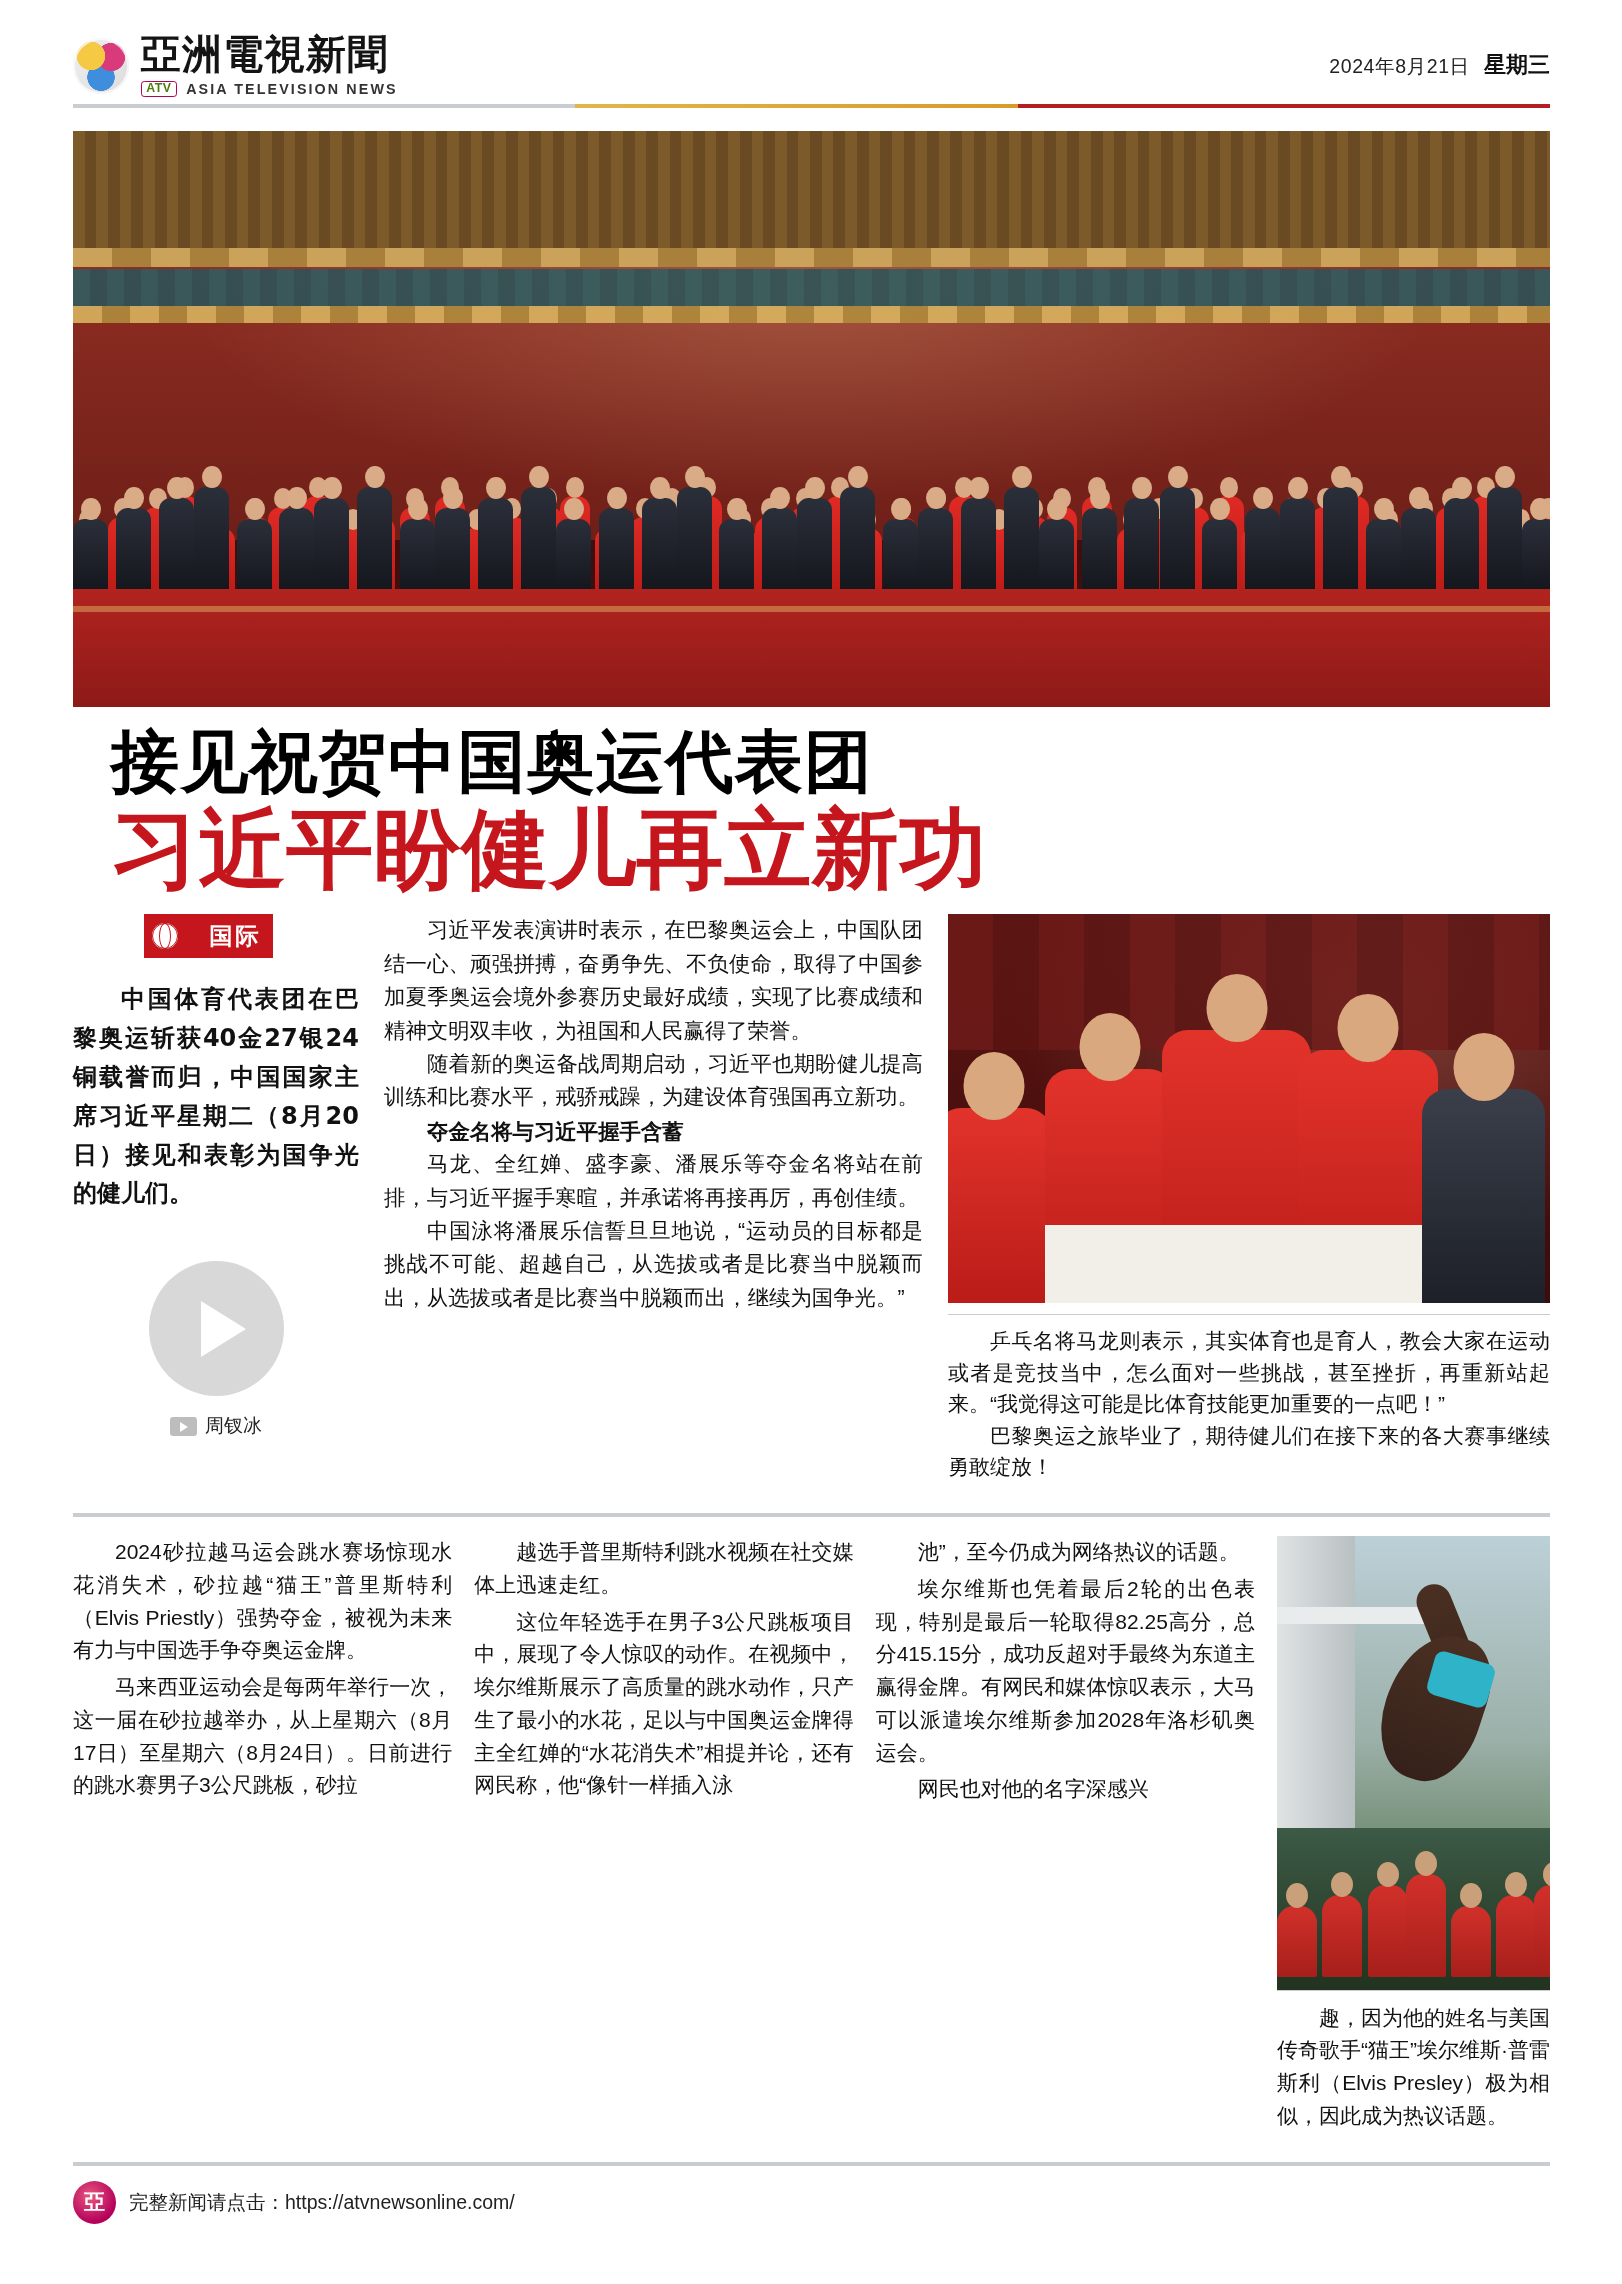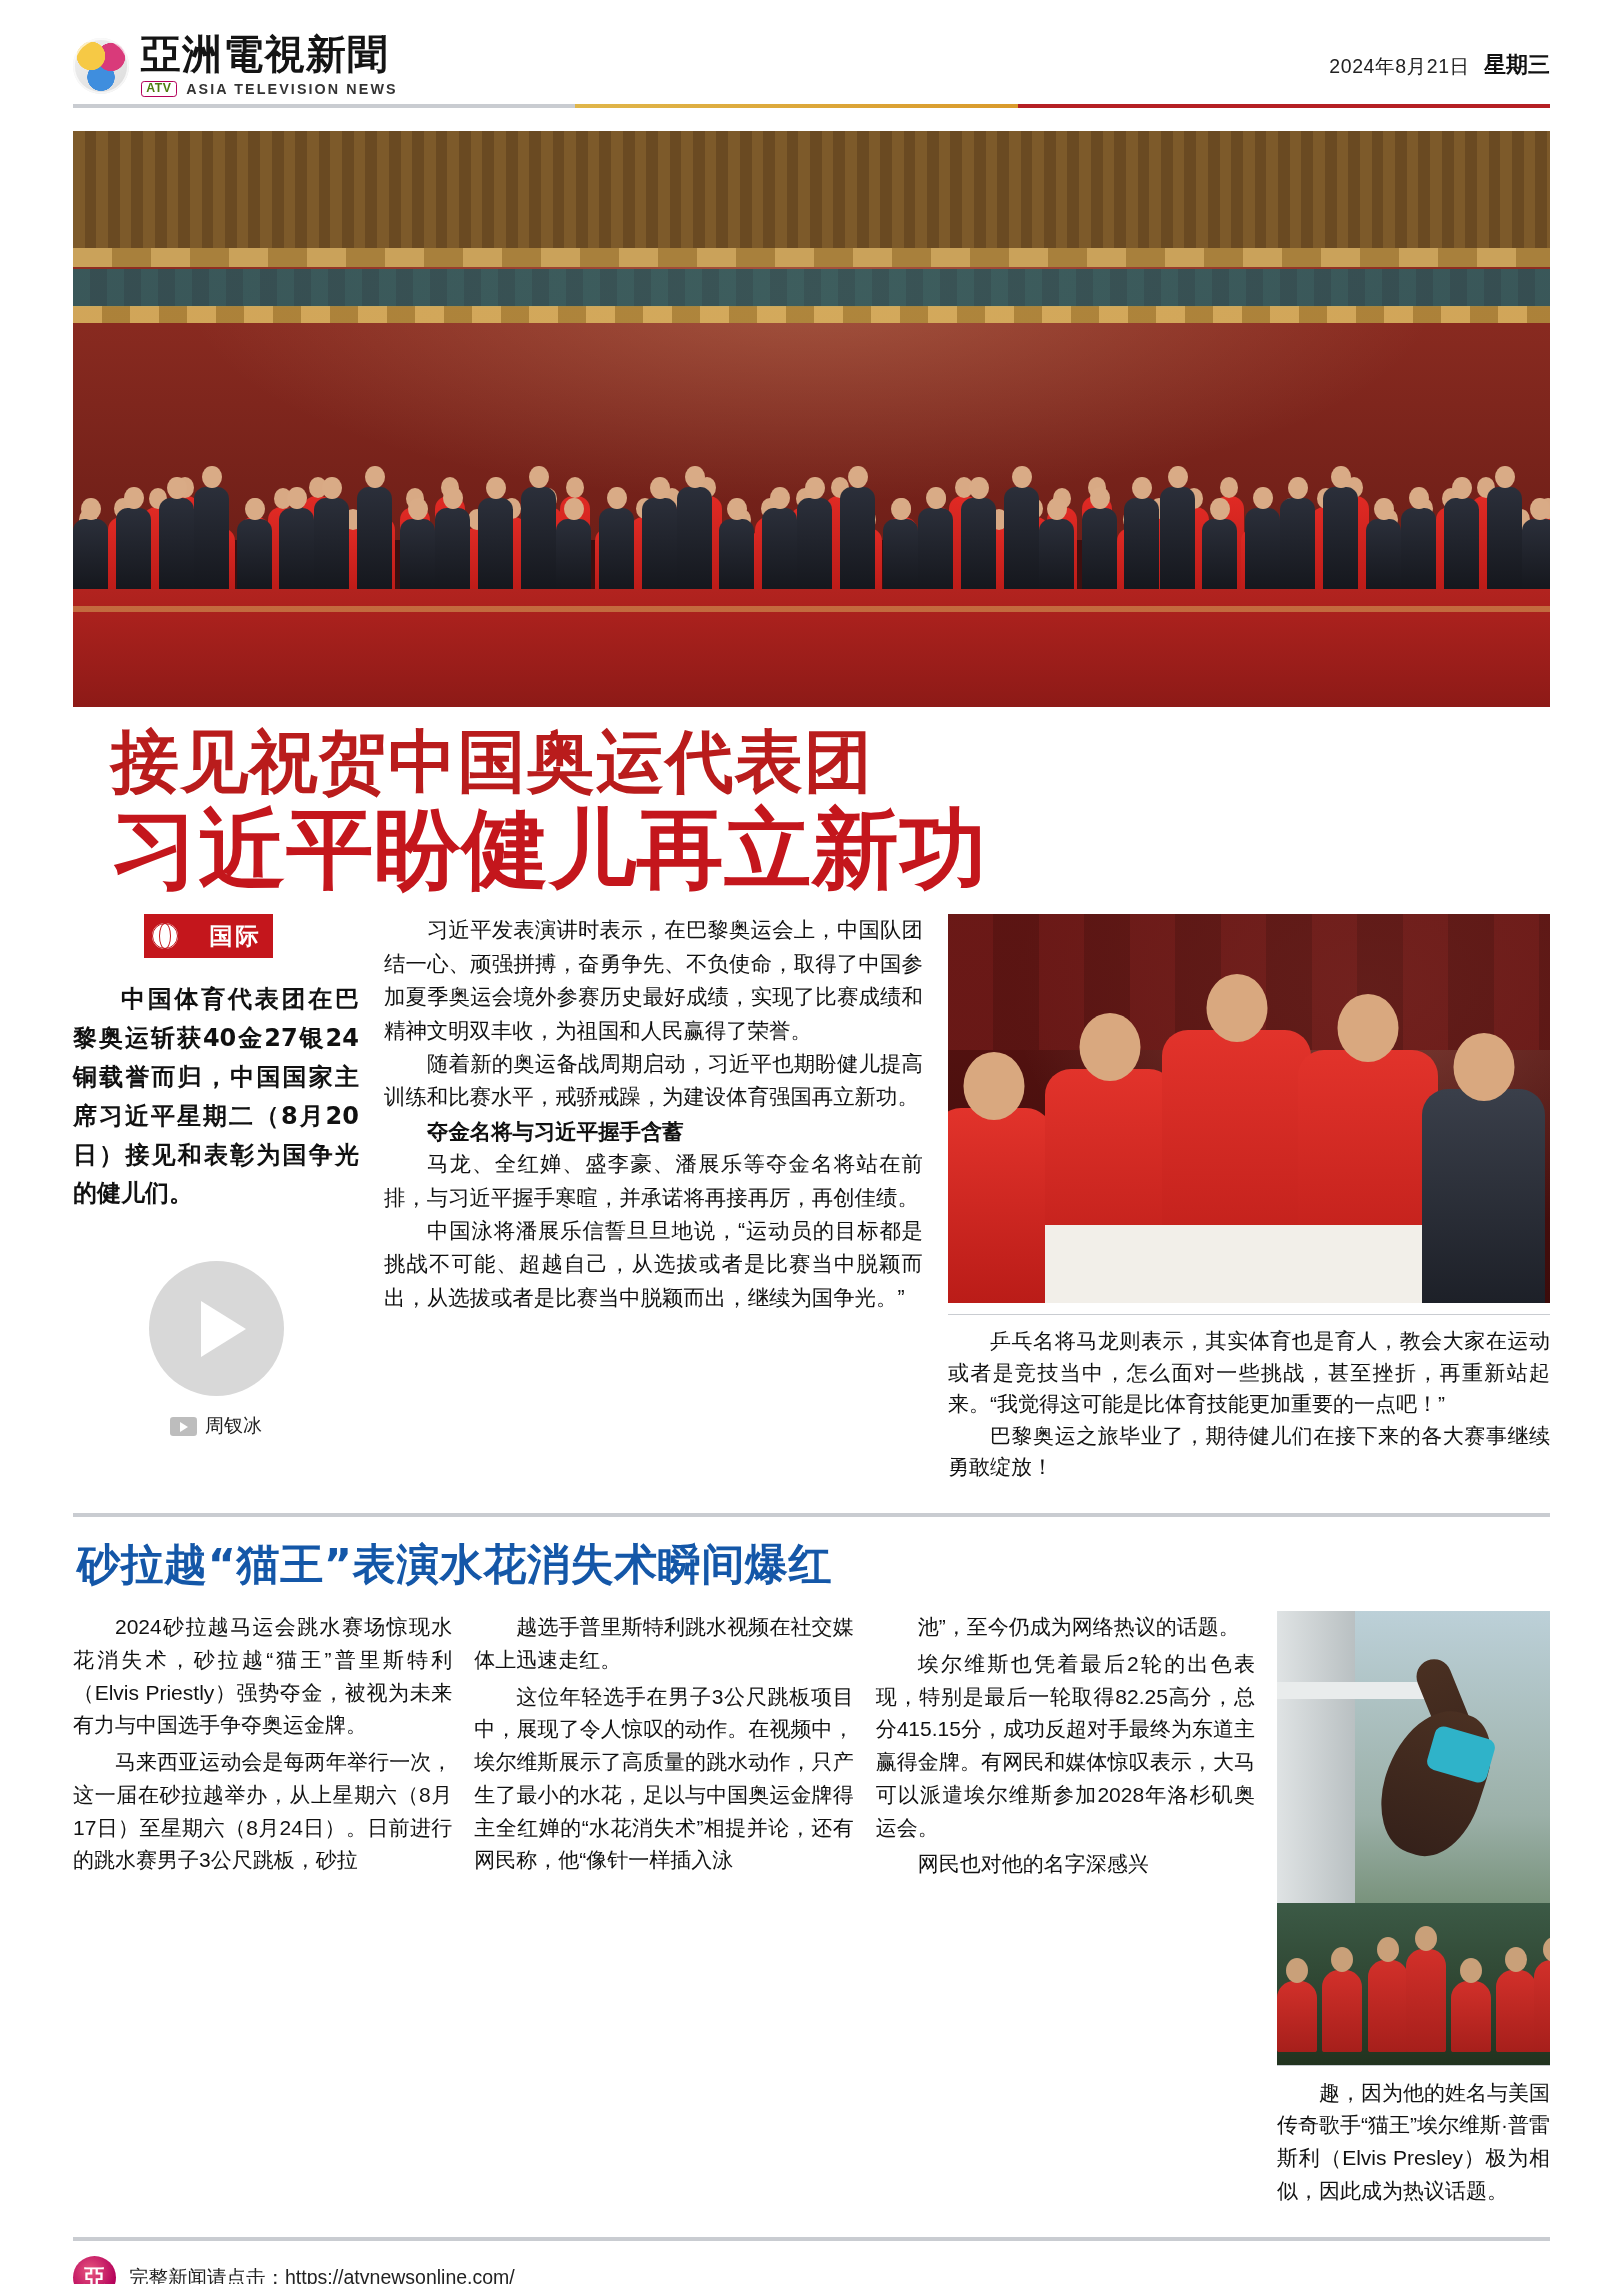--- a/index.html
+++ b/index.html
@@ -141,21 +141,21 @@
   .hero .carpet::before{
     content:""; position:absolute; left:0; right:0; top:17px; height:5.2px;
     background:#d9b35f; opacity:.5;
   }
 
   
   .headline-wrap { margin-top: 18px; }
   .headline-1 {
     font-family: "DejaVu Sans", sans-serif;
     font-size: 68px; font-weight: 700; letter-spacing: 1.3px;
-    color: #b91c1c; line-height: 1.08;
+    color: #000000; line-height: 1.08;
     padding-left: 38px;
   }
   .headline-2 {
     font-family: "DejaVu Sans", sans-serif;
     font-size: 87px; font-weight: 700; letter-spacing: 0.6px;
     color: #c4161c; line-height: 1.06;
     padding-left: 38px;
     margin-top: 3.9px;
   }
 
@@ -528,21 +528,20 @@
       </div>
       <div class="cap-right">
         <p>乒乓名将马龙则表示，其实体育也是育人，教会大家在运动或者是竞技当中，怎么面对一些挑战，甚至挫折，再重新站起来。“我觉得这可能是比体育技能更加重要的一点吧！”</p>
         <p>巴黎奥运之旅毕业了，期待健儿们在接下来的各大赛事继续勇敢绽放！</p>
       </div>
     </div>
   </div>
 
   <div class="rule-mid"></div>
 
-  <div class="headline-3">砂拉越“猫王”表演水花消失术瞬间爆红</div>
 
   <div class="story-2">
     <div>
       <p>2024砂拉越马运会跳水赛场惊现水花消失术，砂拉越“猫王”普里斯特利（Elvis Priestly）强势夺金，被视为未来有力与中国选手争夺奥运金牌。</p>
       <p>马来西亚运动会是每两年举行一次，这一届在砂拉越举办，从上星期六（8月17日）至星期六（8月24日）。日前进行的跳水赛男子3公尺跳板，砂拉</p>
     </div>
     <div>
       <p>越选手普里斯特利跳水视频在社交媒体上迅速走红。</p>
       <p>这位年轻选手在男子3公尺跳板项目中，展现了令人惊叹的动作。在视频中，埃尔维斯展示了高质量的跳水动作，只产生了最小的水花，足以与中国奥运金牌得主全红婵的“水花消失术”相提并论，还有网民称，他“像针一样插入泳</p>
     </div>

